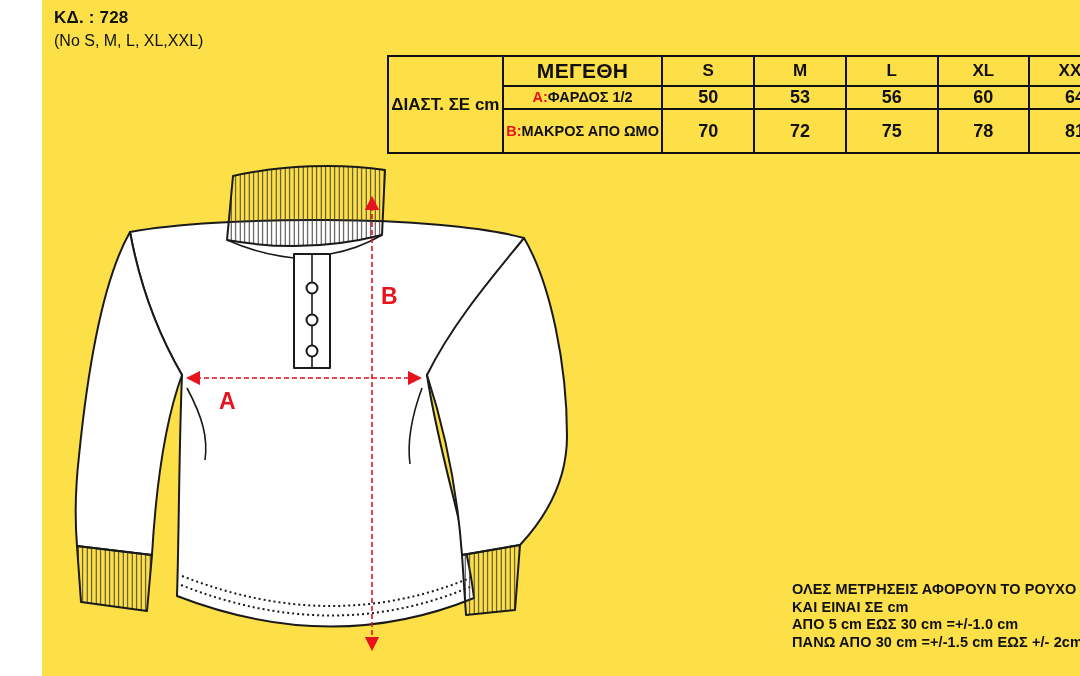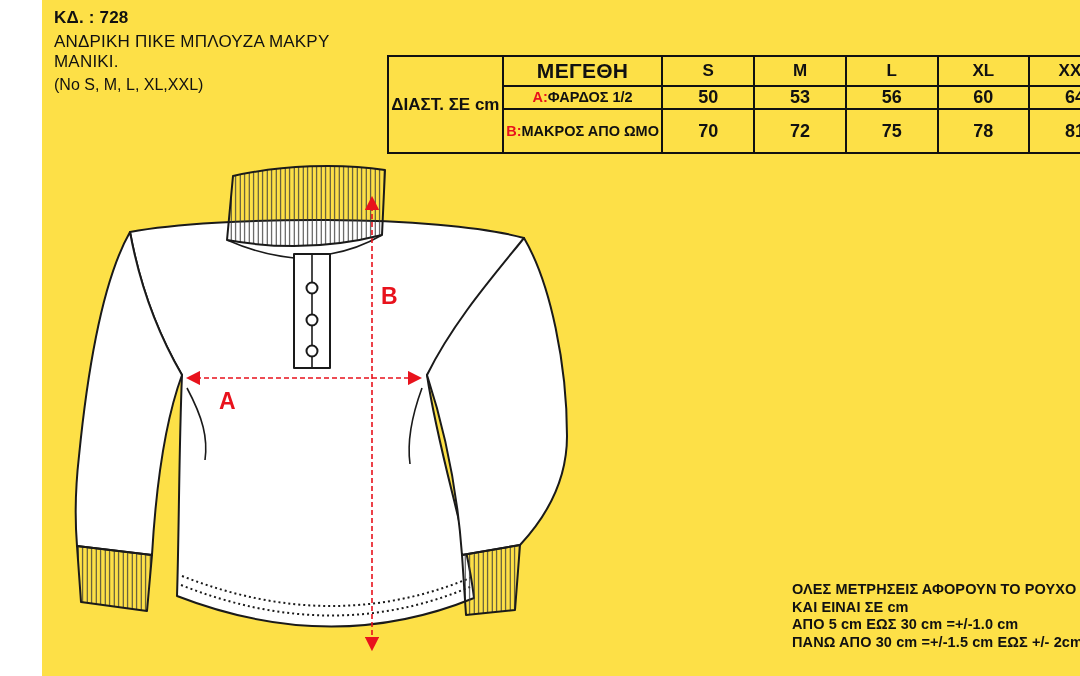--- a/index.html
+++ b/index.html
@@ -38,21 +38,20 @@
   
   .notes { position:absolute; left:750px; top:581px; width:297px; font-size:14.5px; font-weight:bold; line-height:17.6px; letter-spacing:.1px; }
 </style>
 </head>
 <body>
 
 <div class="page">
 
   <div class="hdr">
     <div class="code">ΚΔ. : 728</div>
-    <div class="title">ΑΝΔΡΙΚΗ ΠΙΚΕ ΜΠΛΟΥΖΑ ΜΑΚΡΥ ΜΑΝΙΚΙ.</div>
     <div class="note">(No S, M, L, XL,XXL)</div>
   </div>
 
   <table class="size-table">
     <colgroup>
       <col style="width:115px">
         <col style="width:160px">
       <col style="width:92px">
         <col style="width:92px">
         <col style="width:92px">

